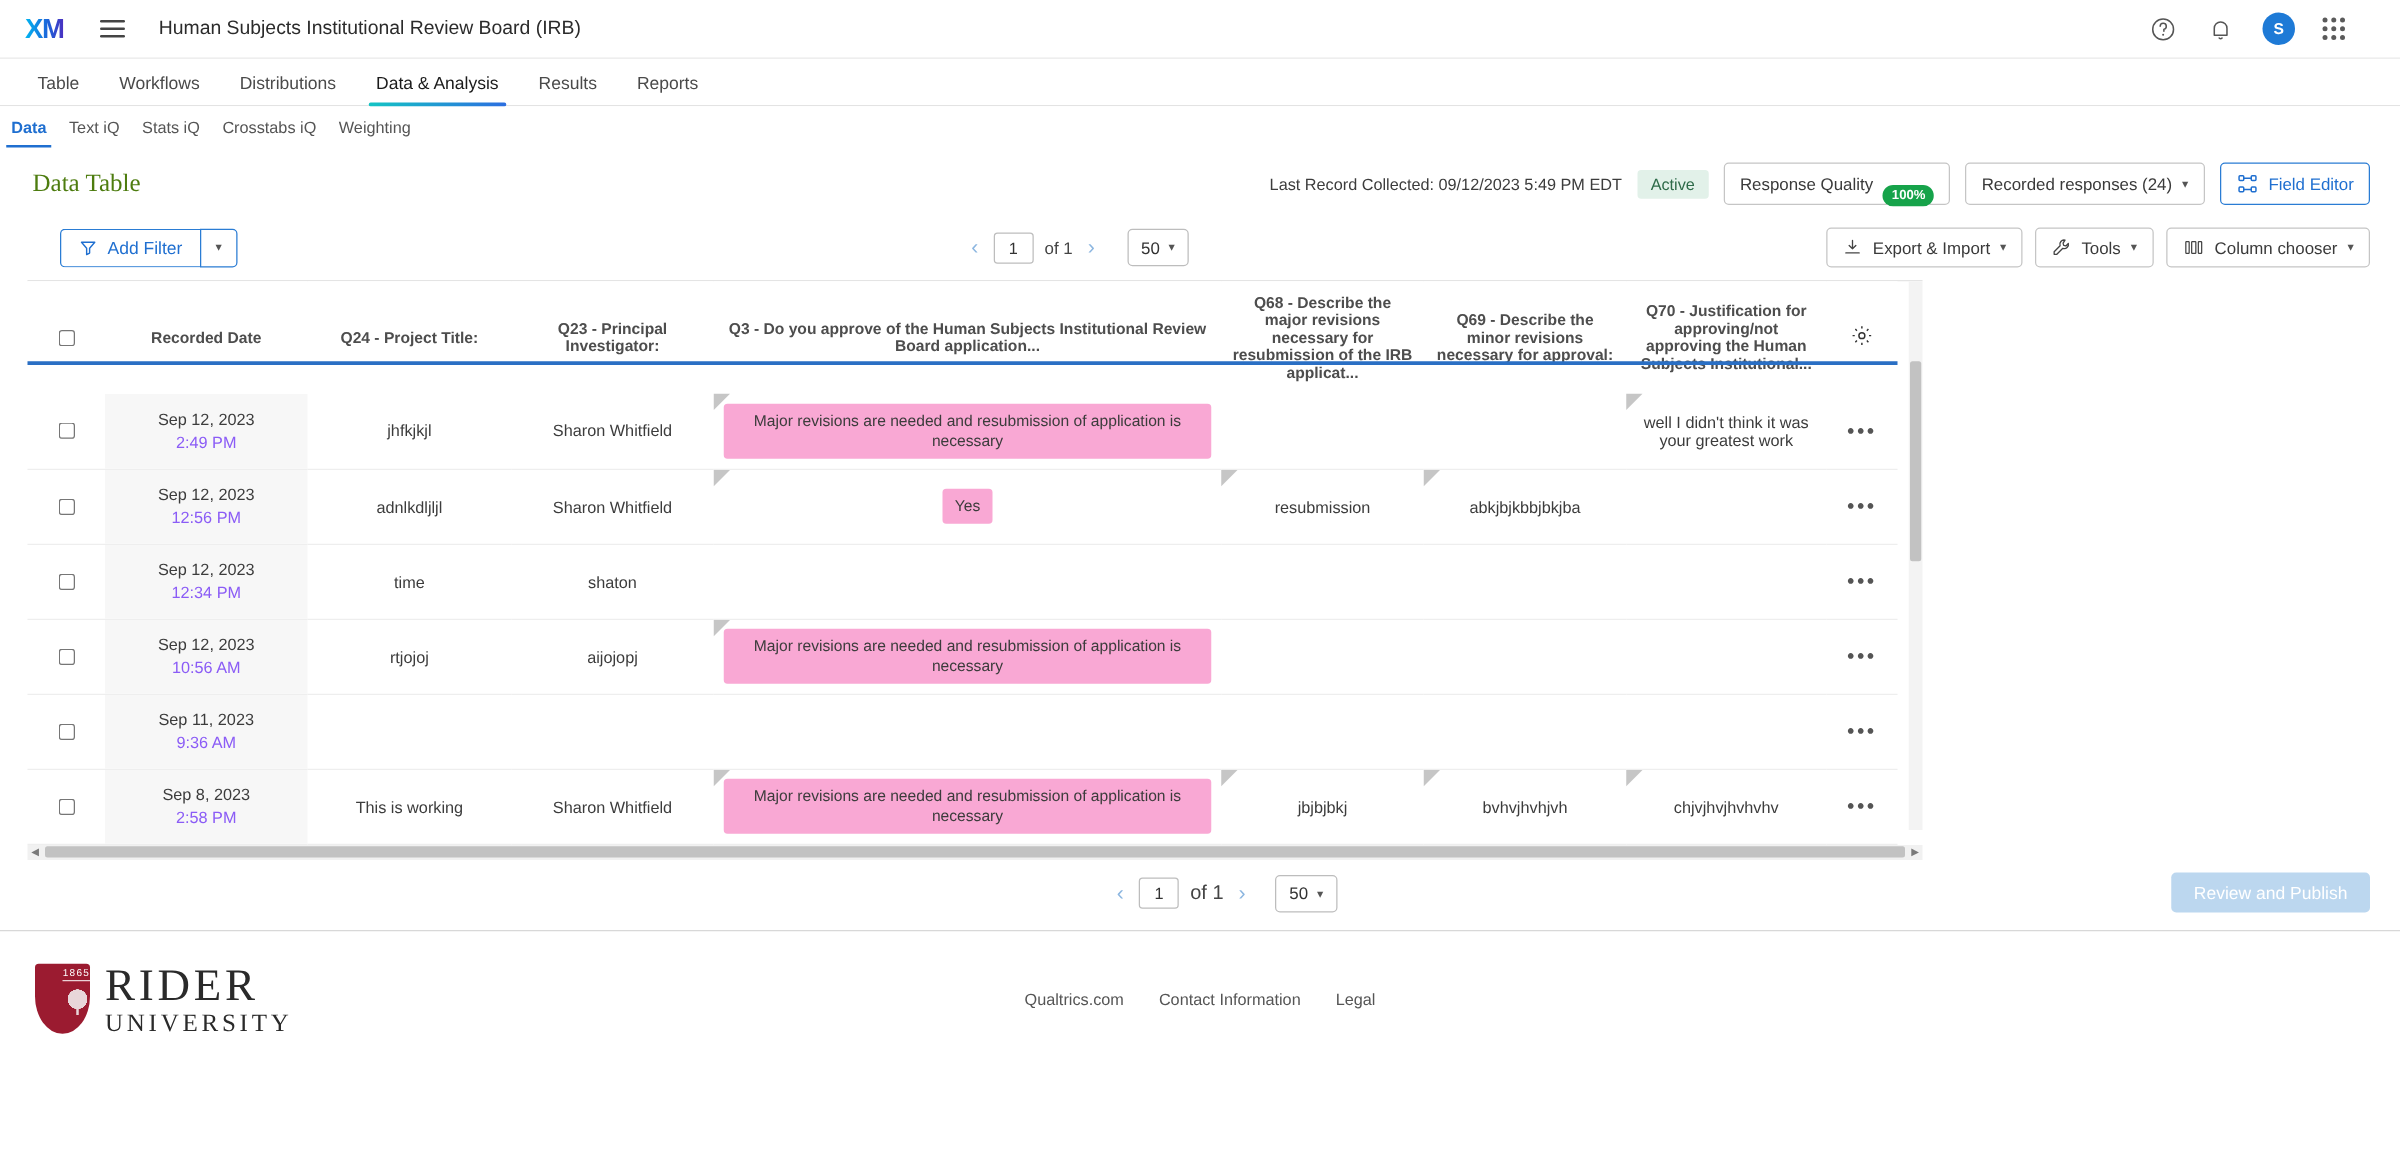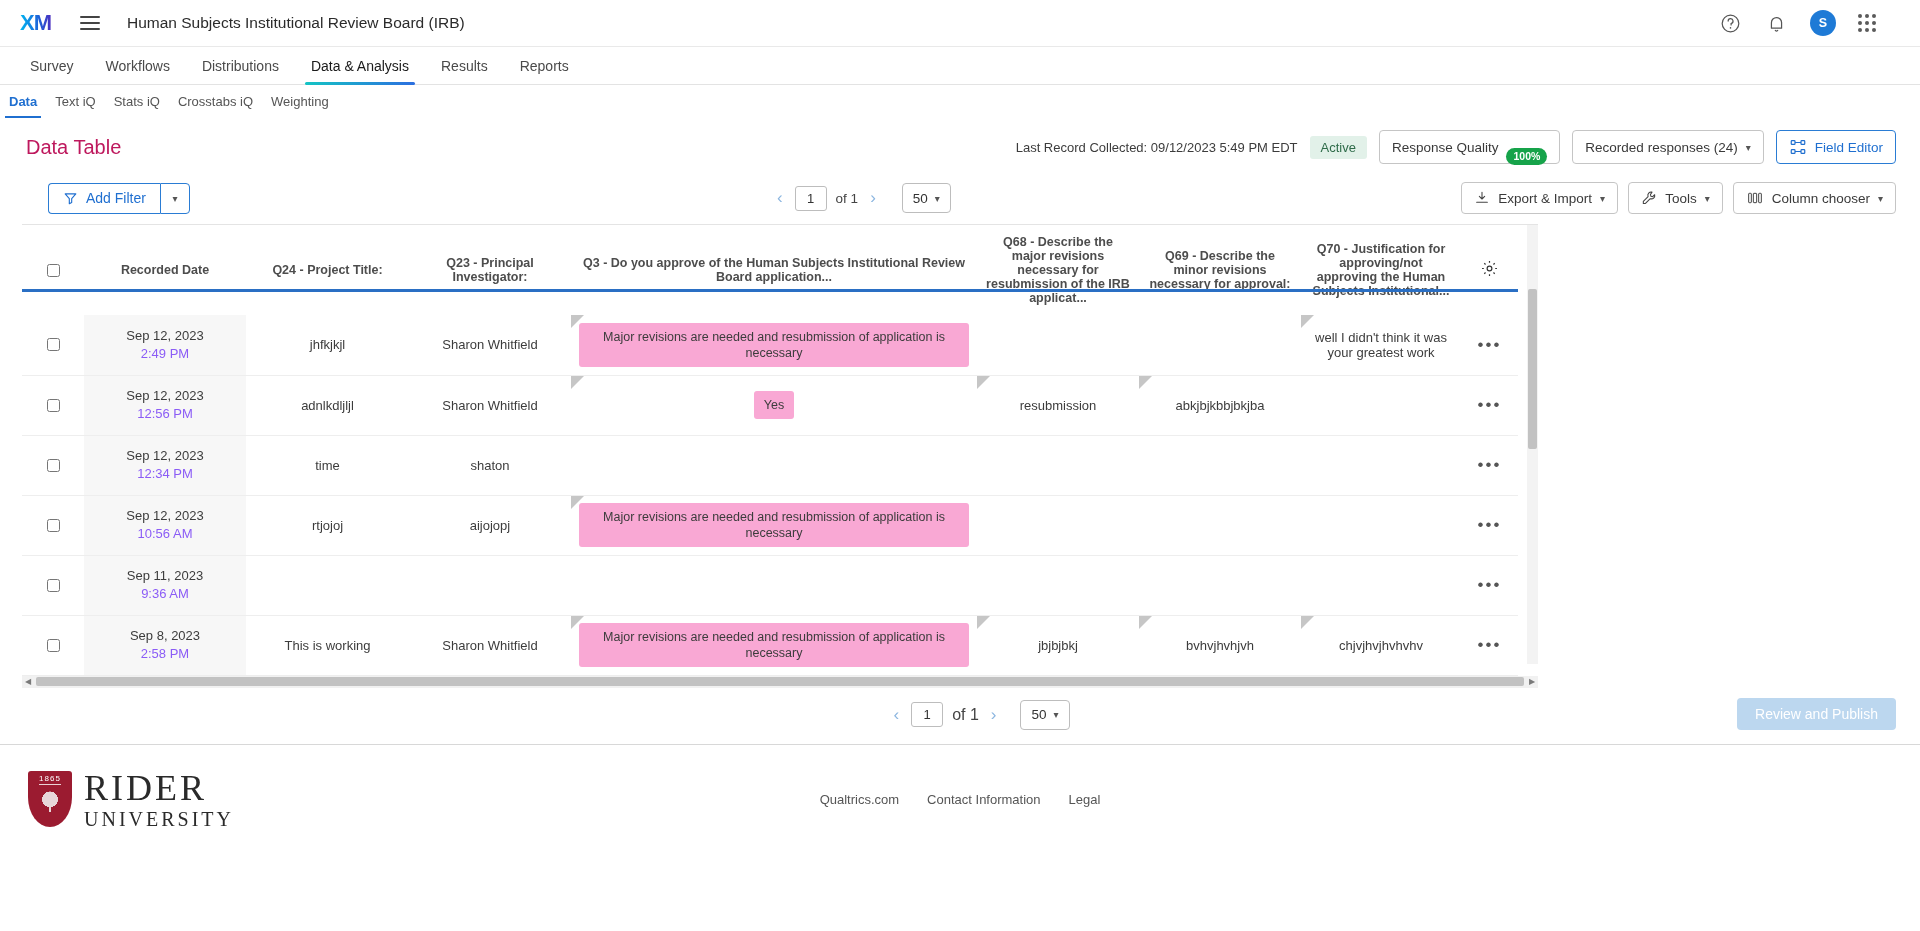--- a/index.html
+++ b/index.html
@@ -70,21 +70,21 @@
   }
   .subtab.active { color:#1f6fd0; font-weight:bold; }
   .subtab.active::after {
     content:""; position:absolute; left:5px; right:5px; bottom:0; height:2px; background:#1f6fd0;
   }
 
   
   .pagehead {
     display:flex; align-items:center; padding: 12px 24px 10px 26px; gap: 12px;
   }
-  .pagetitle { font-size: 20px; color:#be185d; }
+  .pagetitle { font-size: 20px; color:#4d7c0f;font-family:Liberation Serif, serif; }
   .head-right { margin-left:auto; display:flex; align-items:center; gap:12px; }
   .meta-text { font-size: 13px; color:#3c3c3c; }
   .pill-active {
     background:#e2f1e9; color:#2e6b49; font-size:13px; padding: 4px 11px; border-radius: 3px;
   }
   .btn {
     display:inline-flex; align-items:center; gap:8px;
     border:1px solid #c5c5c5; background:#fff; border-radius:4px;
     font-size: 13.5px; color:#3a3a3a; padding: 0 12px; height: 32px;
     cursor:pointer; white-space:nowrap;
@@ -203,21 +203,21 @@
 
   
   .footer {
     border-top: 1px solid #d8d8d8; height: 110px; display:flex; align-items:center;
     padding: 0 24px; position: relative;
   }
   .rider { display:flex; align-items:center; gap: 12px; padding-left: 4px; }
   .shield {
     width: 44px; height: 56px; background: #9b1b30;
     border-radius: 3px 3px 22px 22px / 3px 3px 30px 30px;
-    display:flex; flex-direction:column; align-items:center; position:relative;
+    display:flex; flex-direction:column; align-items:flex-end; position:relative;
   }
   .shield .year {
     color:#fff; font-size: 8px; letter-spacing: 1px; margin-top: 3px;
     border-bottom: 1px solid rgba(255,255,255,.8); padding-bottom: 1px;
   }
   .shield .tree {
     width: 20px; height: 22px; margin-top: 6px;
     background: radial-gradient(circle at 50% 38%, #e8d6d9 0 46%, transparent 47%);
     position: relative;
   }
@@ -273,21 +273,21 @@
           <i></i>
           <i></i>
           <i></i>
           <i></i>
           <i></i>
       </div>
     </div>
   </div>
 
   <div class="navtabs">
-    <div class="navtab">Survey</div>
+    <div class="navtab">Table</div>
     <div class="navtab">Workflows</div>
     <div class="navtab">Distributions</div>
     <div class="navtab active">Data &amp; Analysis</div>
     <div class="navtab">Results</div>
     <div class="navtab">Reports</div>
   </div>
 
   <div class="subtabs">
     <div class="subtab active">Data</div>
     <div class="subtab">Text iQ</div>

